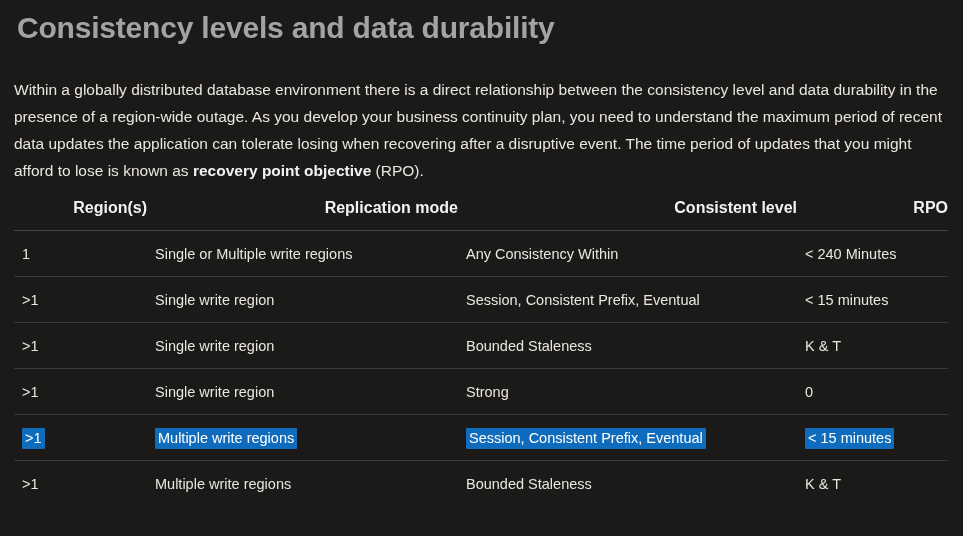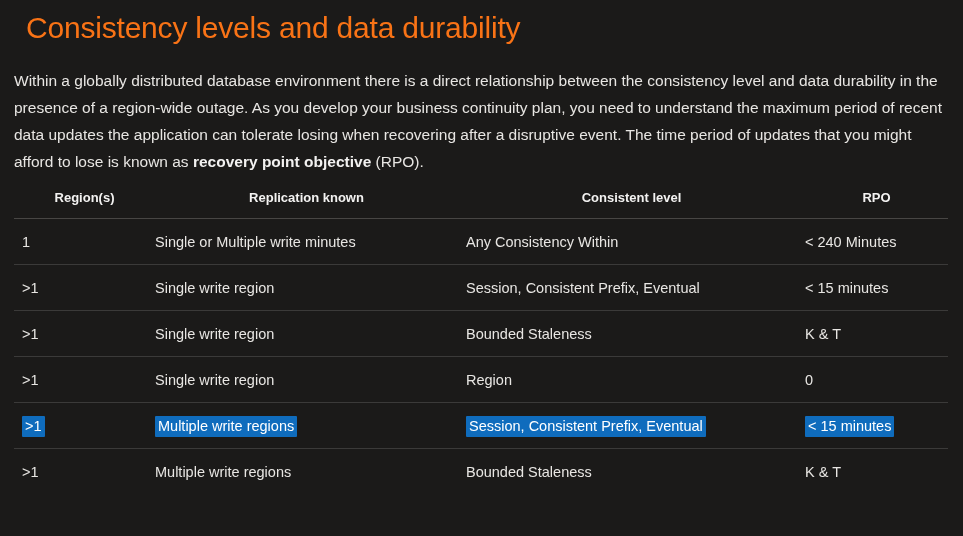--- a/index.html
+++ b/index.html
@@ -17,50 +17,50 @@
     -webkit-font-smoothing: antialiased;
   }
   .page {
     width: 963px;
     height: 536px;
     padding: 0 14px;
     position: relative;
   }
   h1.page-title {
     font-size: 30px;
-    font-weight: 400;
+    font-weight: 700;
     line-height: 40px;
     letter-spacing: -0.2px;
-    color: #f97316;
-    margin: 8px 0 0 12px;
+    color: #a3a3a3;
+    margin: 8px 0 0 3px;
     padding: 0;
   }
   p.intro {
     font-size: 15.5px;
     line-height: 27px;
     color: #e8e6e3;
-    margin: 19px 0 0 0;
+    margin: 28px 0 0 0;
     max-width: 940px;
   }
   p.intro strong { font-weight: 700; color: #f3f2f1; }
   p.table-caption {
     font-size: 15.5px;
     line-height: 24px;
     color: #e8e6e3;
     margin: 29px 0 0 0;
   }
   table.durability-table {
     width: 934px;
     border-collapse: collapse;
     margin-top: 15px;
     table-layout: fixed;
   }
   table.durability-table th {
-    text-align: center;
-    font-size: 13px;
+    text-align: right;
+    font-size: 16px;
     font-weight: 700;
     color: #f3f2f1;
     padding: 0 0 13px 8px;
     border-bottom: 1px solid #484644;
     vertical-align: bottom;
   }
   table.durability-table td {
     text-align: left;
     font-size: 14.5px;
     font-weight: 400;
@@ -97,48 +97,48 @@
   <table class="durability-table">
     <colgroup>
       <col class="col-region">
       <col class="col-mode">
       <col class="col-level">
       <col class="col-rpo">
     </colgroup>
     <thead>
       <tr>
         <th>Region(s)</th>
-        <th>Replication known</th>
+        <th>Replication mode</th>
         <th>Consistent level</th>
         <th>RPO</th>
       </tr>
     </thead>
     <tbody id="table-body">
         <tr>
           <td>1</td>
-          <td>Single or Multiple write minutes</td>
+          <td>Single or Multiple write regions</td>
           <td>Any Consistency Within</td>
           <td>&lt; 240 Minutes</td>
         </tr>
         <tr>
           <td>&gt;1</td>
           <td>Single write region</td>
           <td>Session, Consistent Prefix, Eventual</td>
           <td>&lt; 15 minutes</td>
         </tr>
         <tr>
           <td>&gt;1</td>
           <td>Single write region</td>
           <td>Bounded Staleness</td>
           <td class="italic-val">K &amp; T</td>
         </tr>
         <tr>
           <td>&gt;1</td>
           <td>Single write region</td>
-          <td>Region</td>
+          <td>Strong</td>
           <td>0</td>
         </tr>
         <tr>
           <td><span class="sel">&gt;1</span></td>
           <td><span class="sel">Multiple write regions</span></td>
           <td><span class="sel">Session, Consistent Prefix, Eventual</span></td>
           <td><span class="sel">&lt; 15 minutes</span></td>
         </tr>
         <tr class="last-row">
           <td>&gt;1</td>

